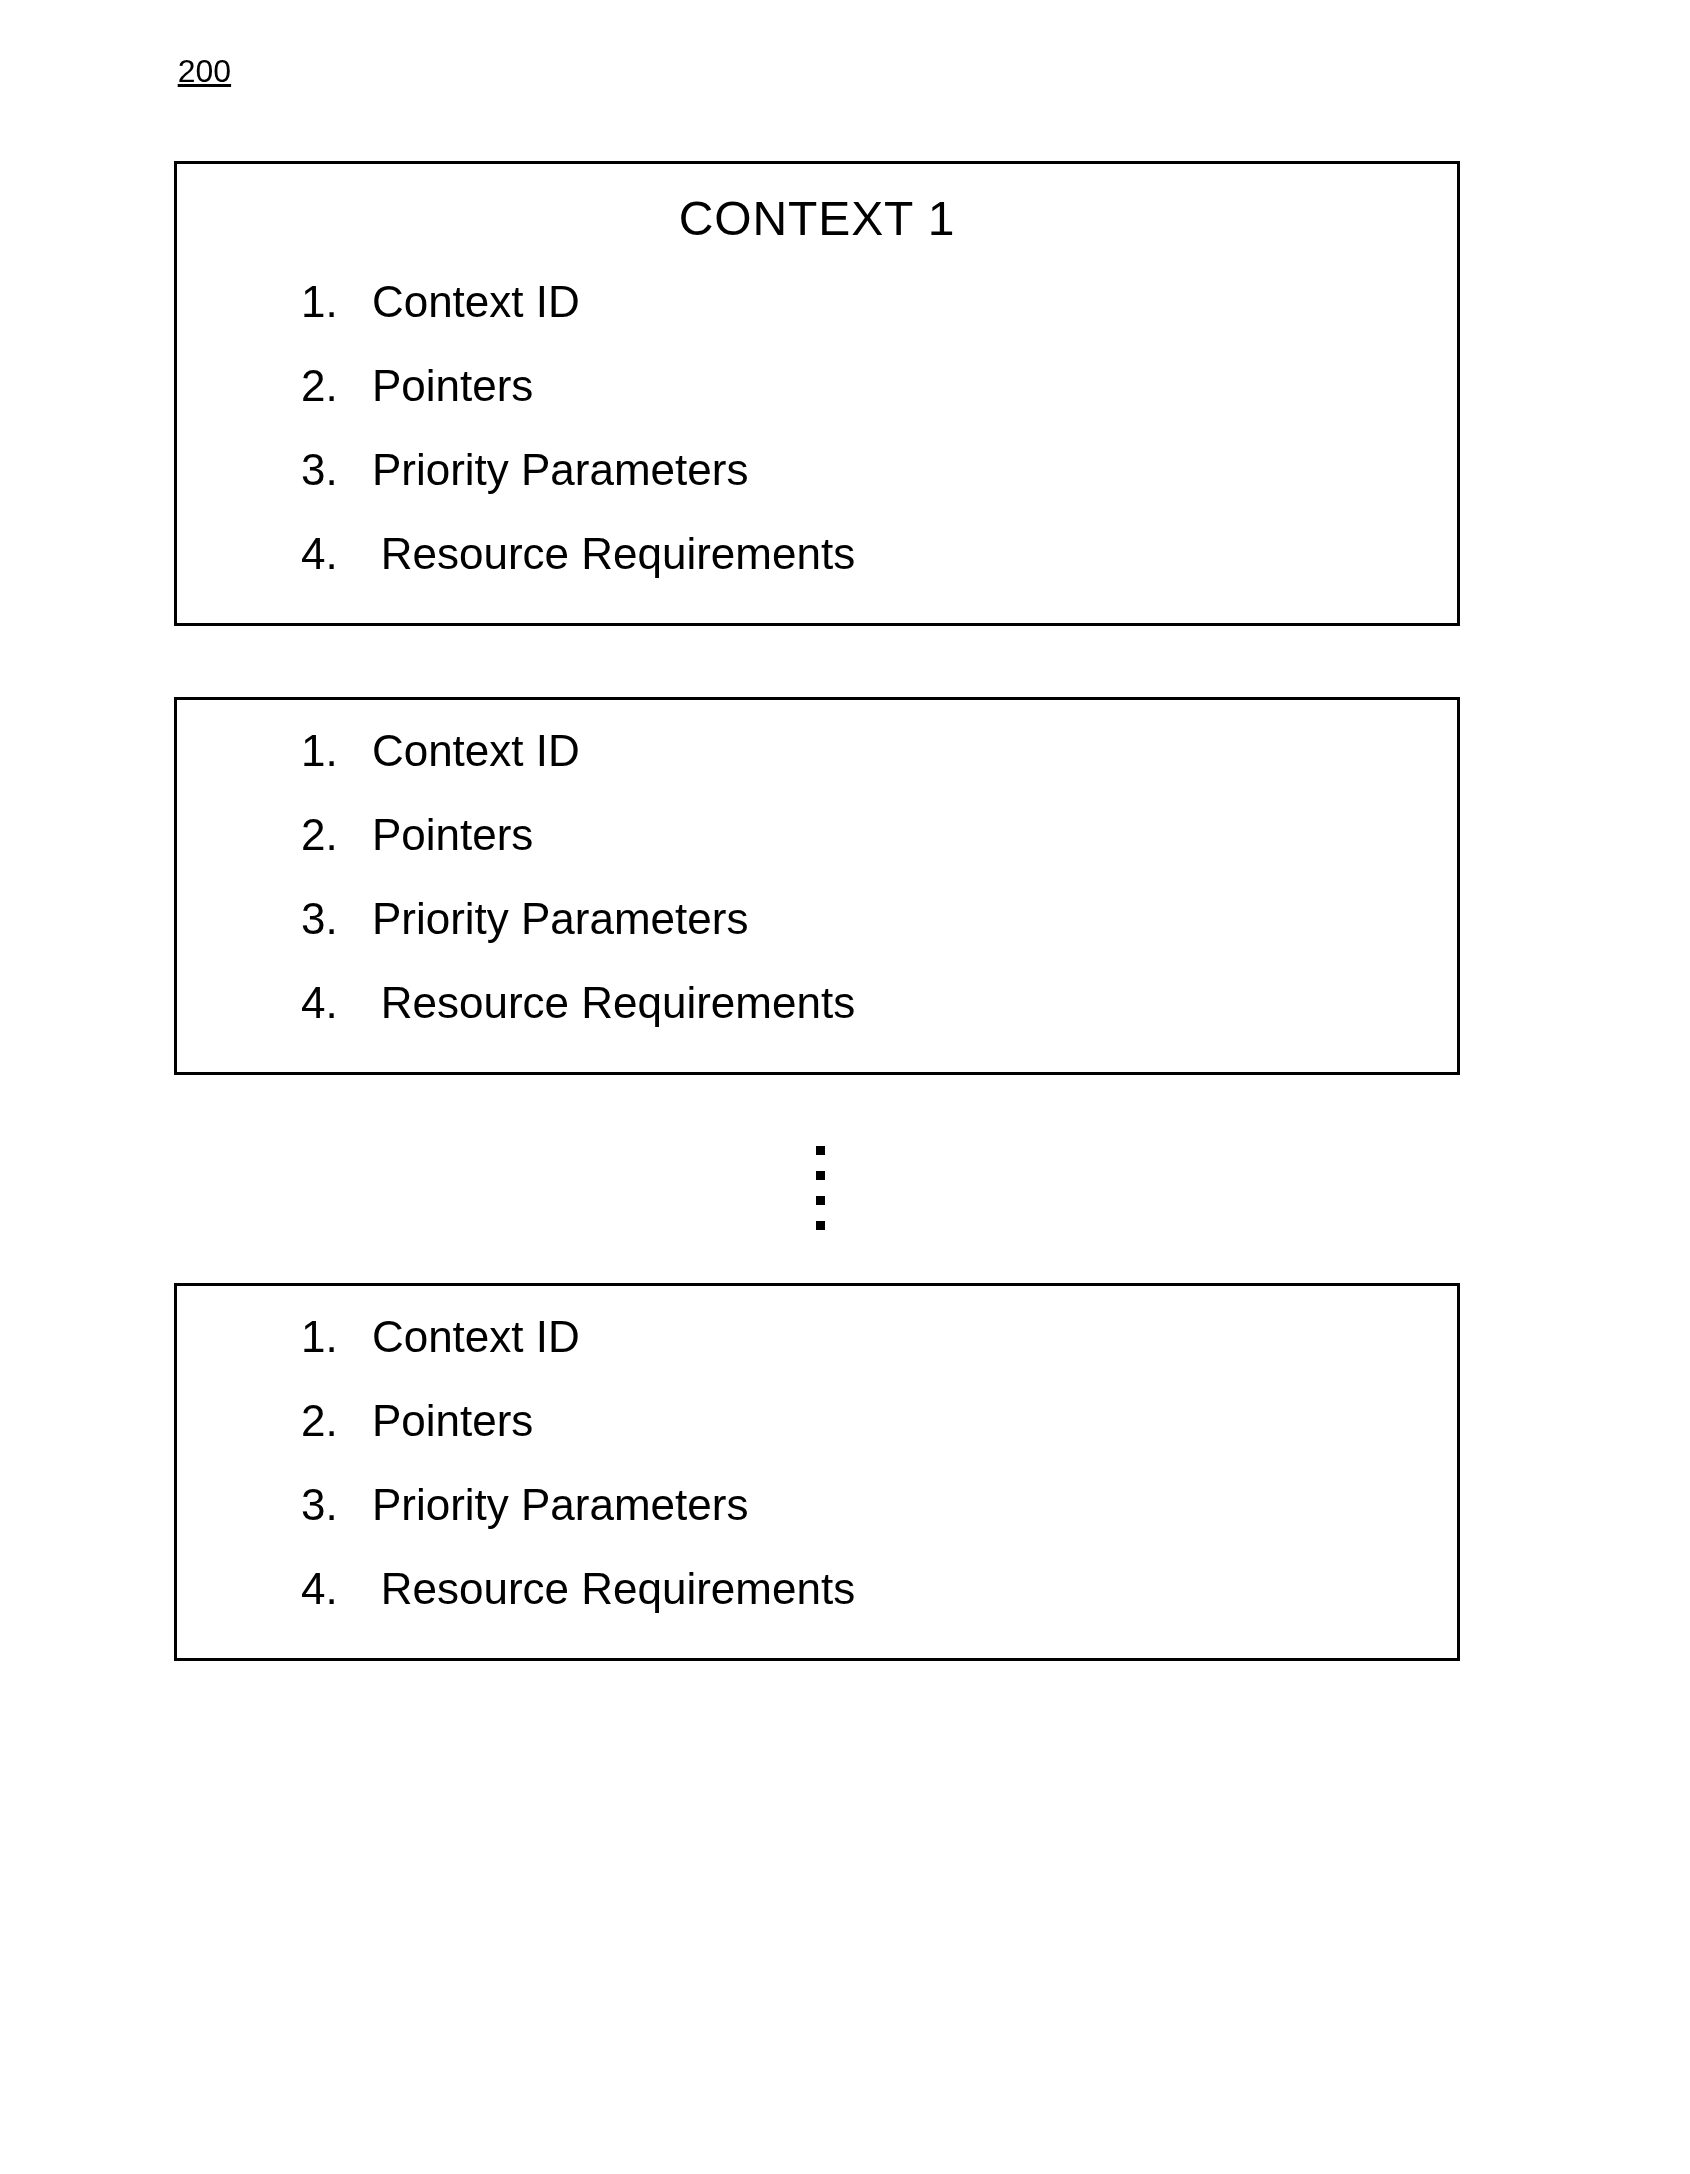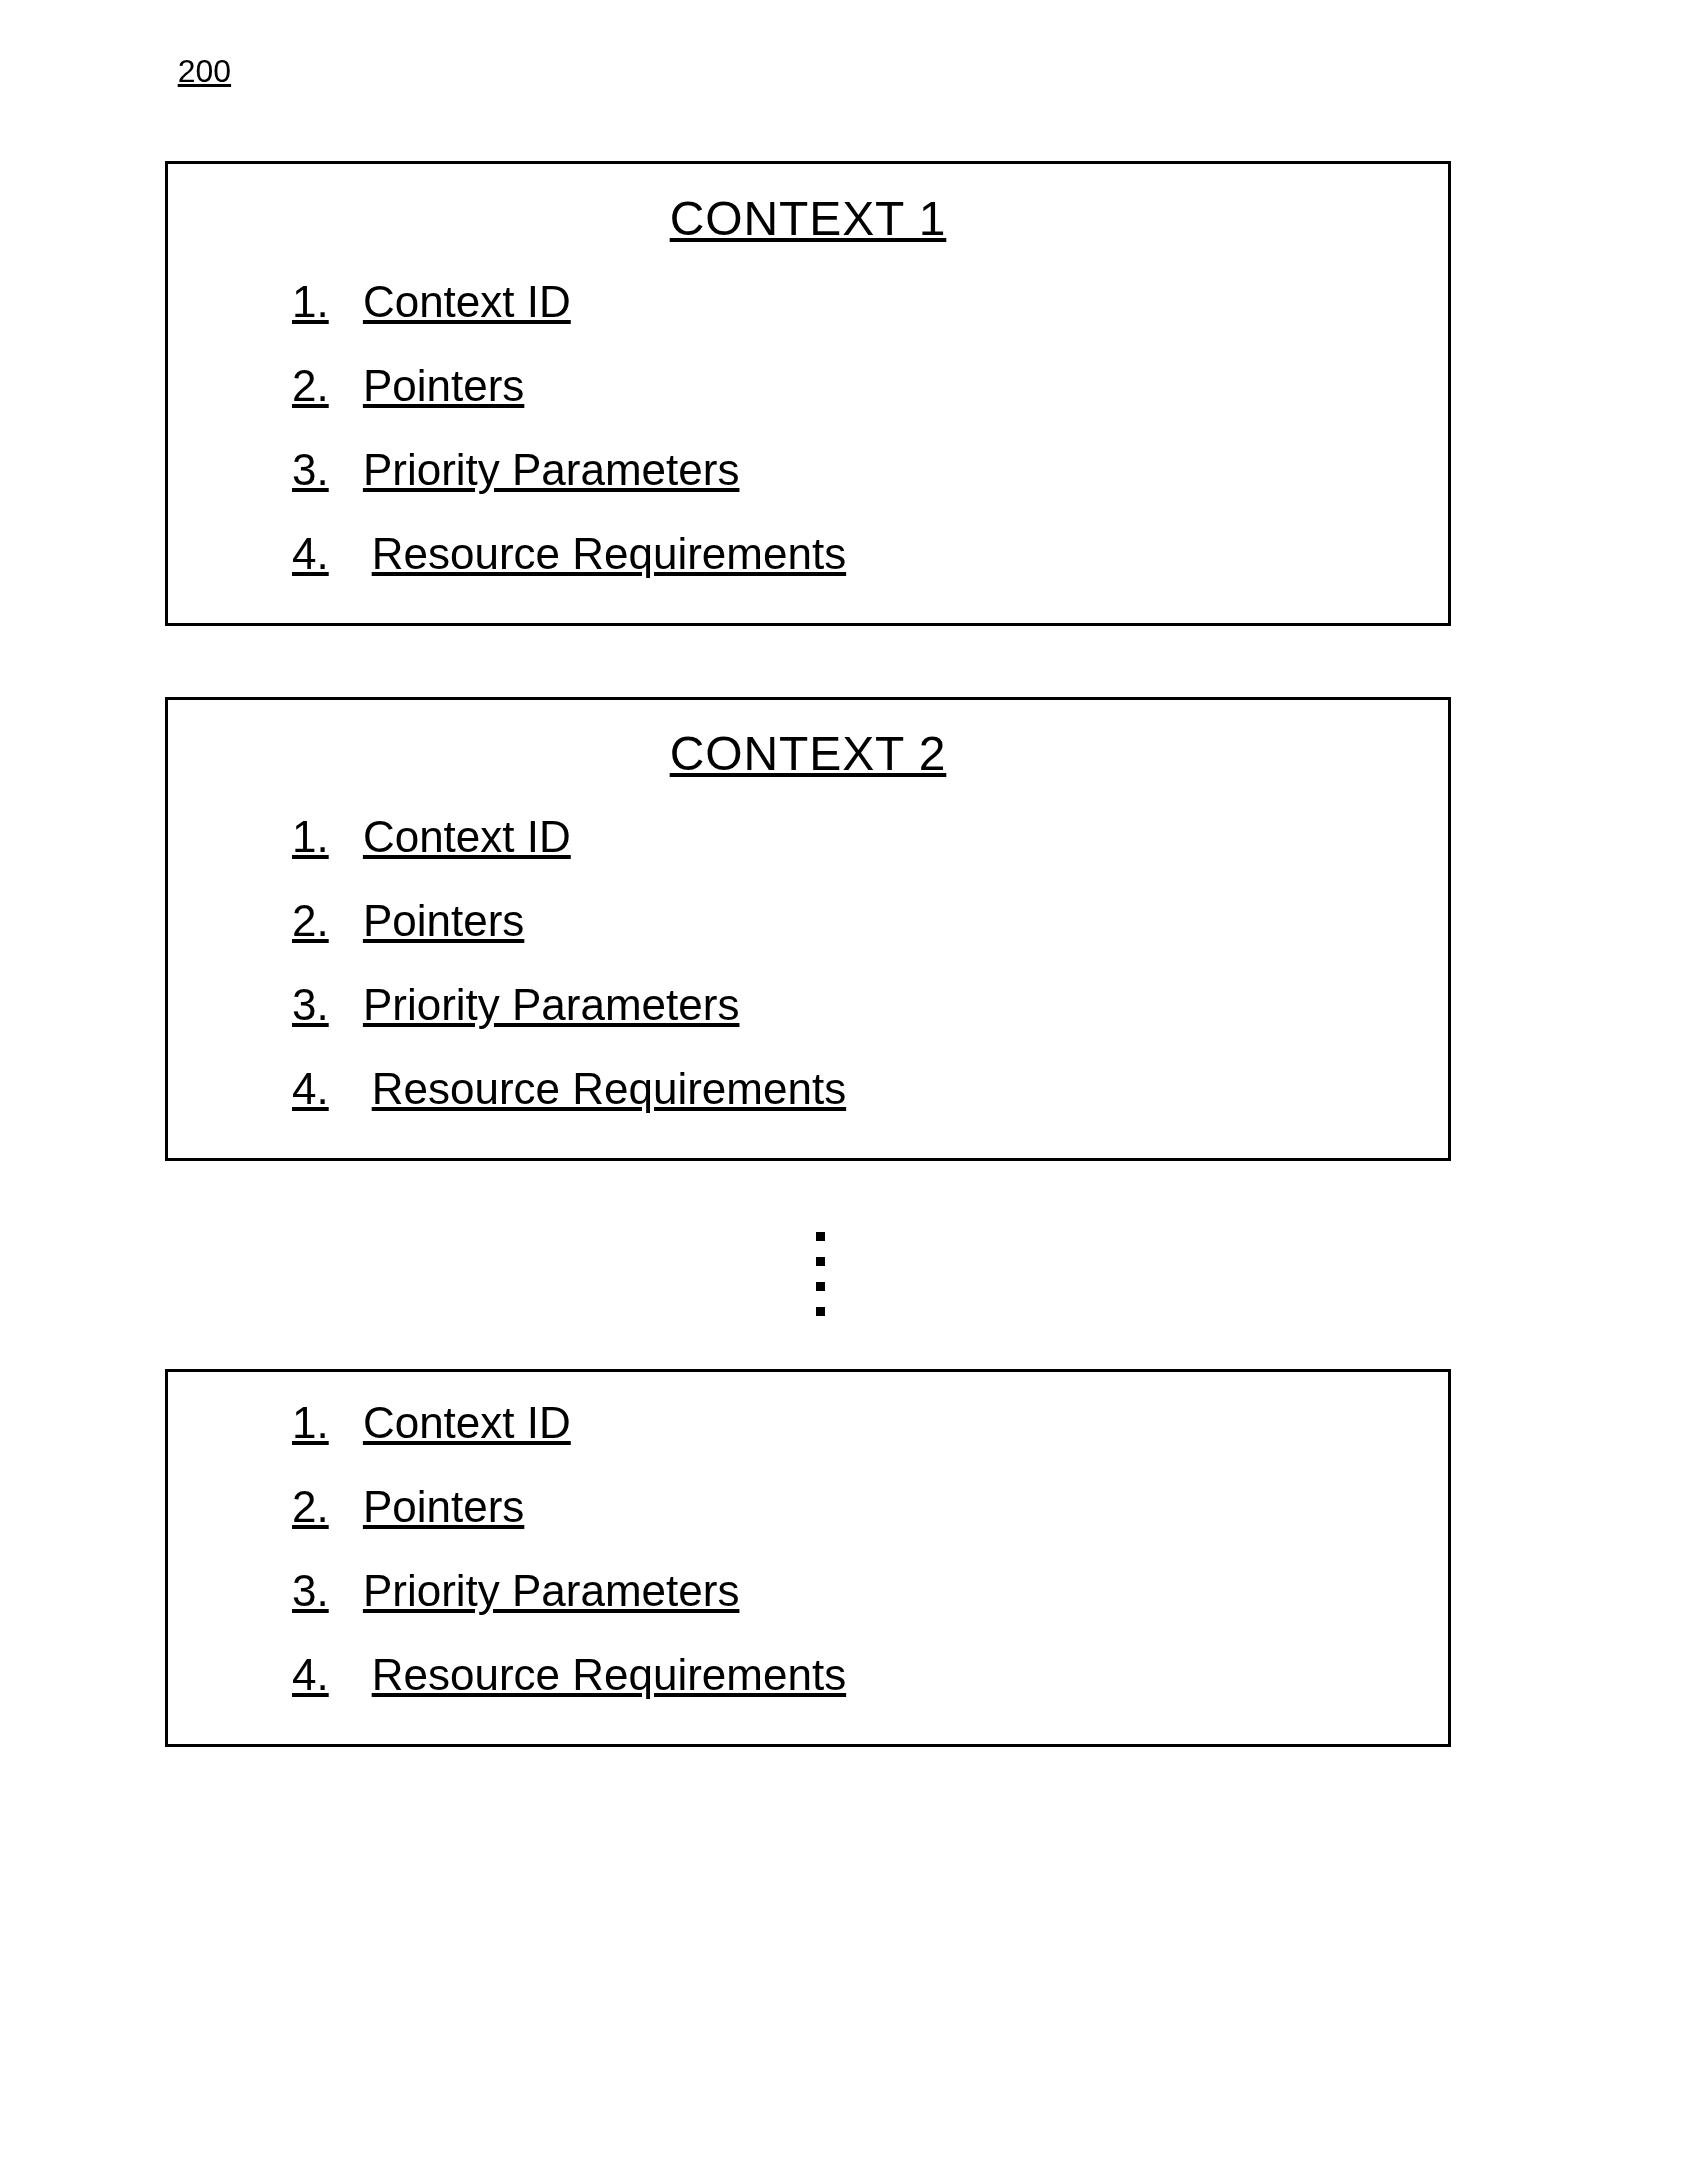--- a/index.html
+++ b/index.html
@@ -18,22 +18,21 @@
       font-weight: normal;
       text-decoration: underline;
       margin-bottom: 71px;
       margin-left: 17.7px;
     }
     .context-box {
       border: 3.5px solid #000000;
       padding: 26.6px 71px 44px 71px;
       margin-bottom: 71px;
       width: 1286px;
-      margin-left: 5px;
-      text-decoration: underline;
+      margin-left: 14px;
     }
     .context-title {
       font-size: 48px;
       font-weight: normal;
       text-align: center;
       margin-bottom: 31px;
       letter-spacing: 0.9px;
     }
     .context-list {
       list-style: none;
@@ -95,21 +94,20 @@
       <span class="list-text">Priority Parameters</span>
     </li>
     <li>
       <span class="list-number">4.</span>
       <span class="list-text extra-space">Resource Requirements</span>
     </li>
   </ol>
 </div>
 
 <div class="context-box">
-  <div class="context-title">CONTEXT 2</div>
   <ol class="context-list">
     <li>
       <span class="list-number">1.</span>
       <span class="list-text">Context ID</span>
     </li>
     <li>
       <span class="list-number">2.</span>
       <span class="list-text">Pointers</span>
     </li>
     <li>

